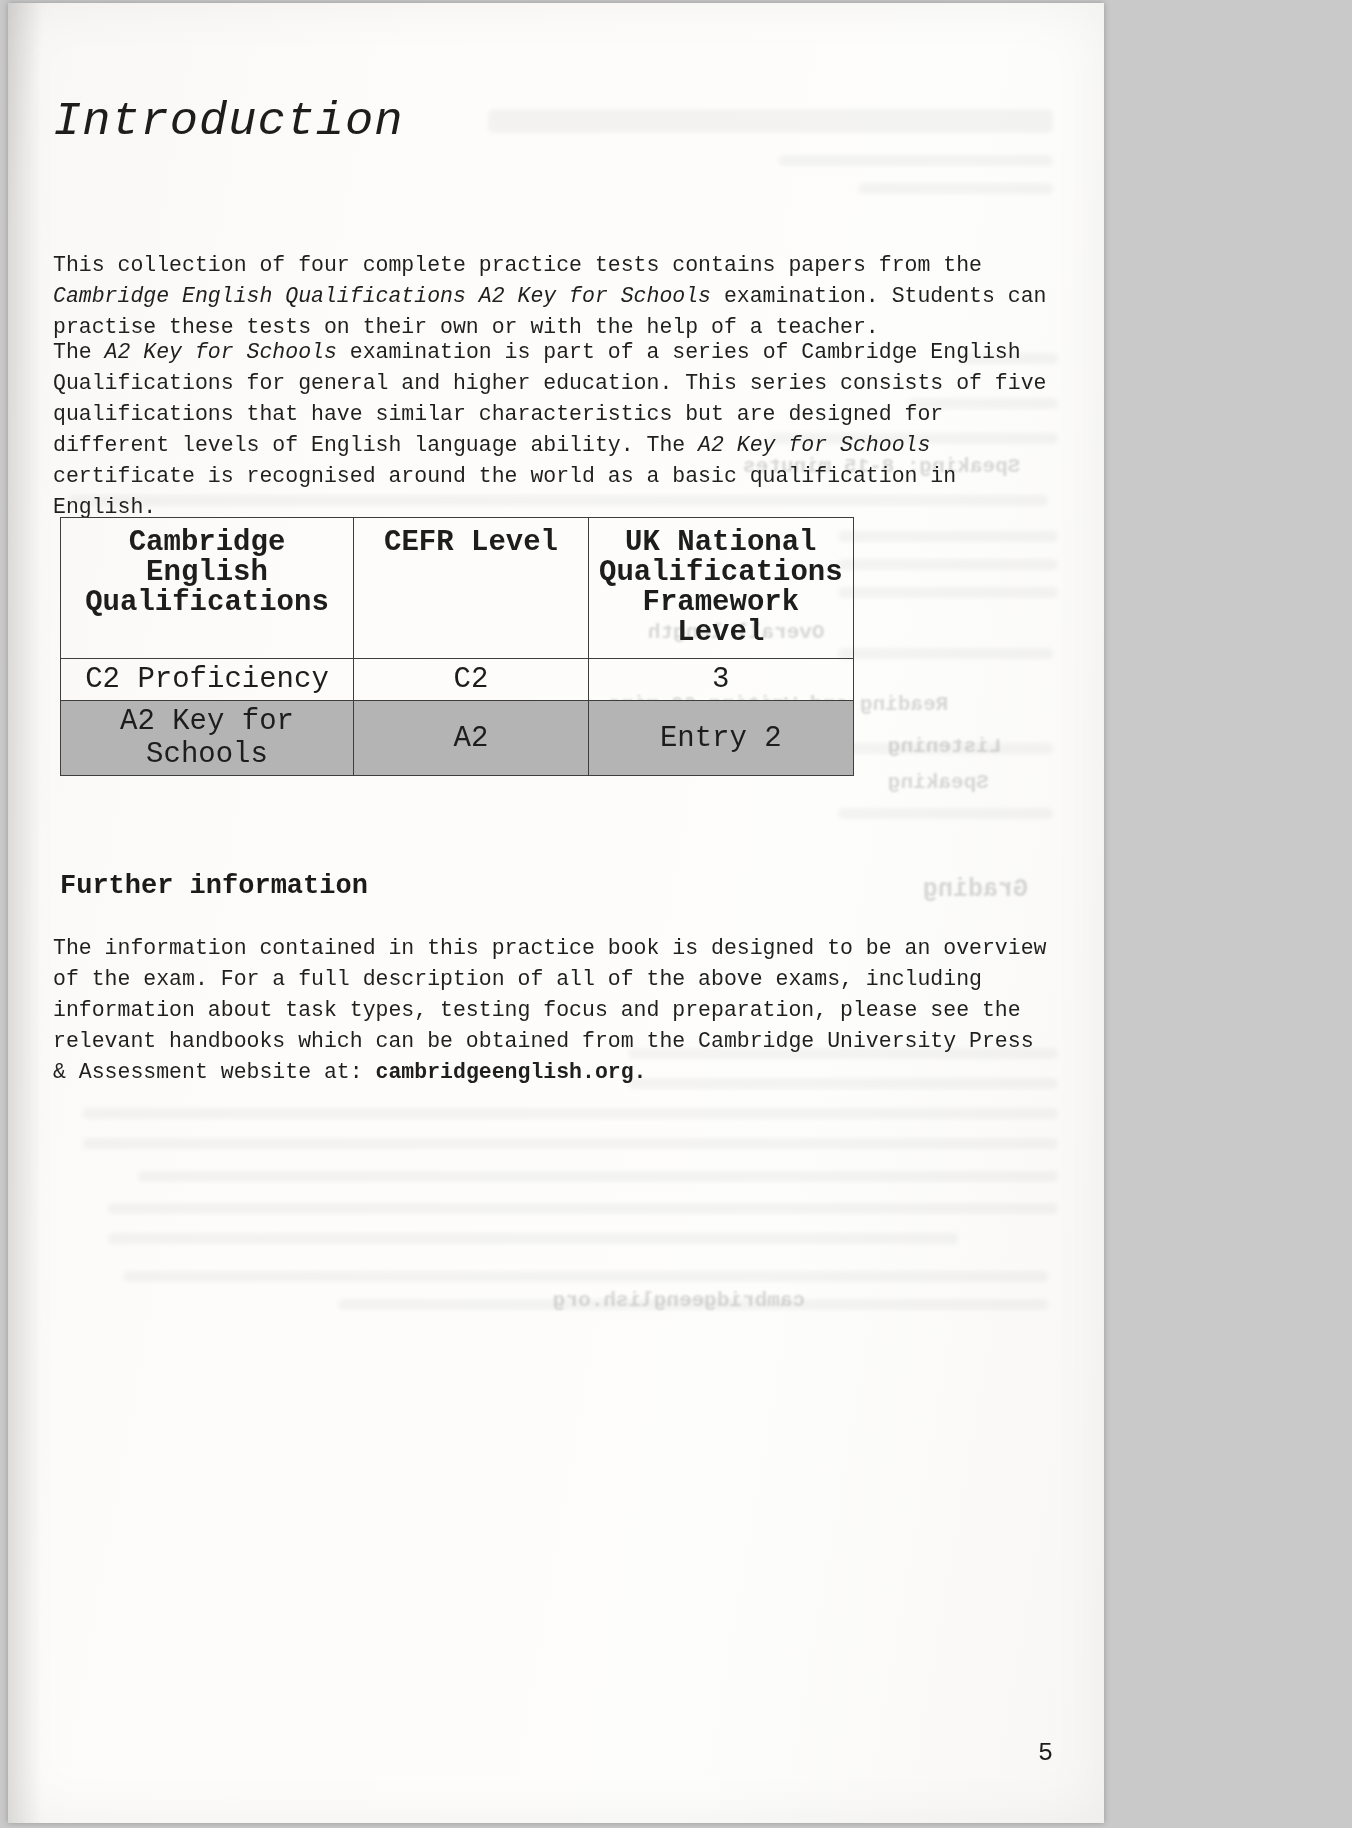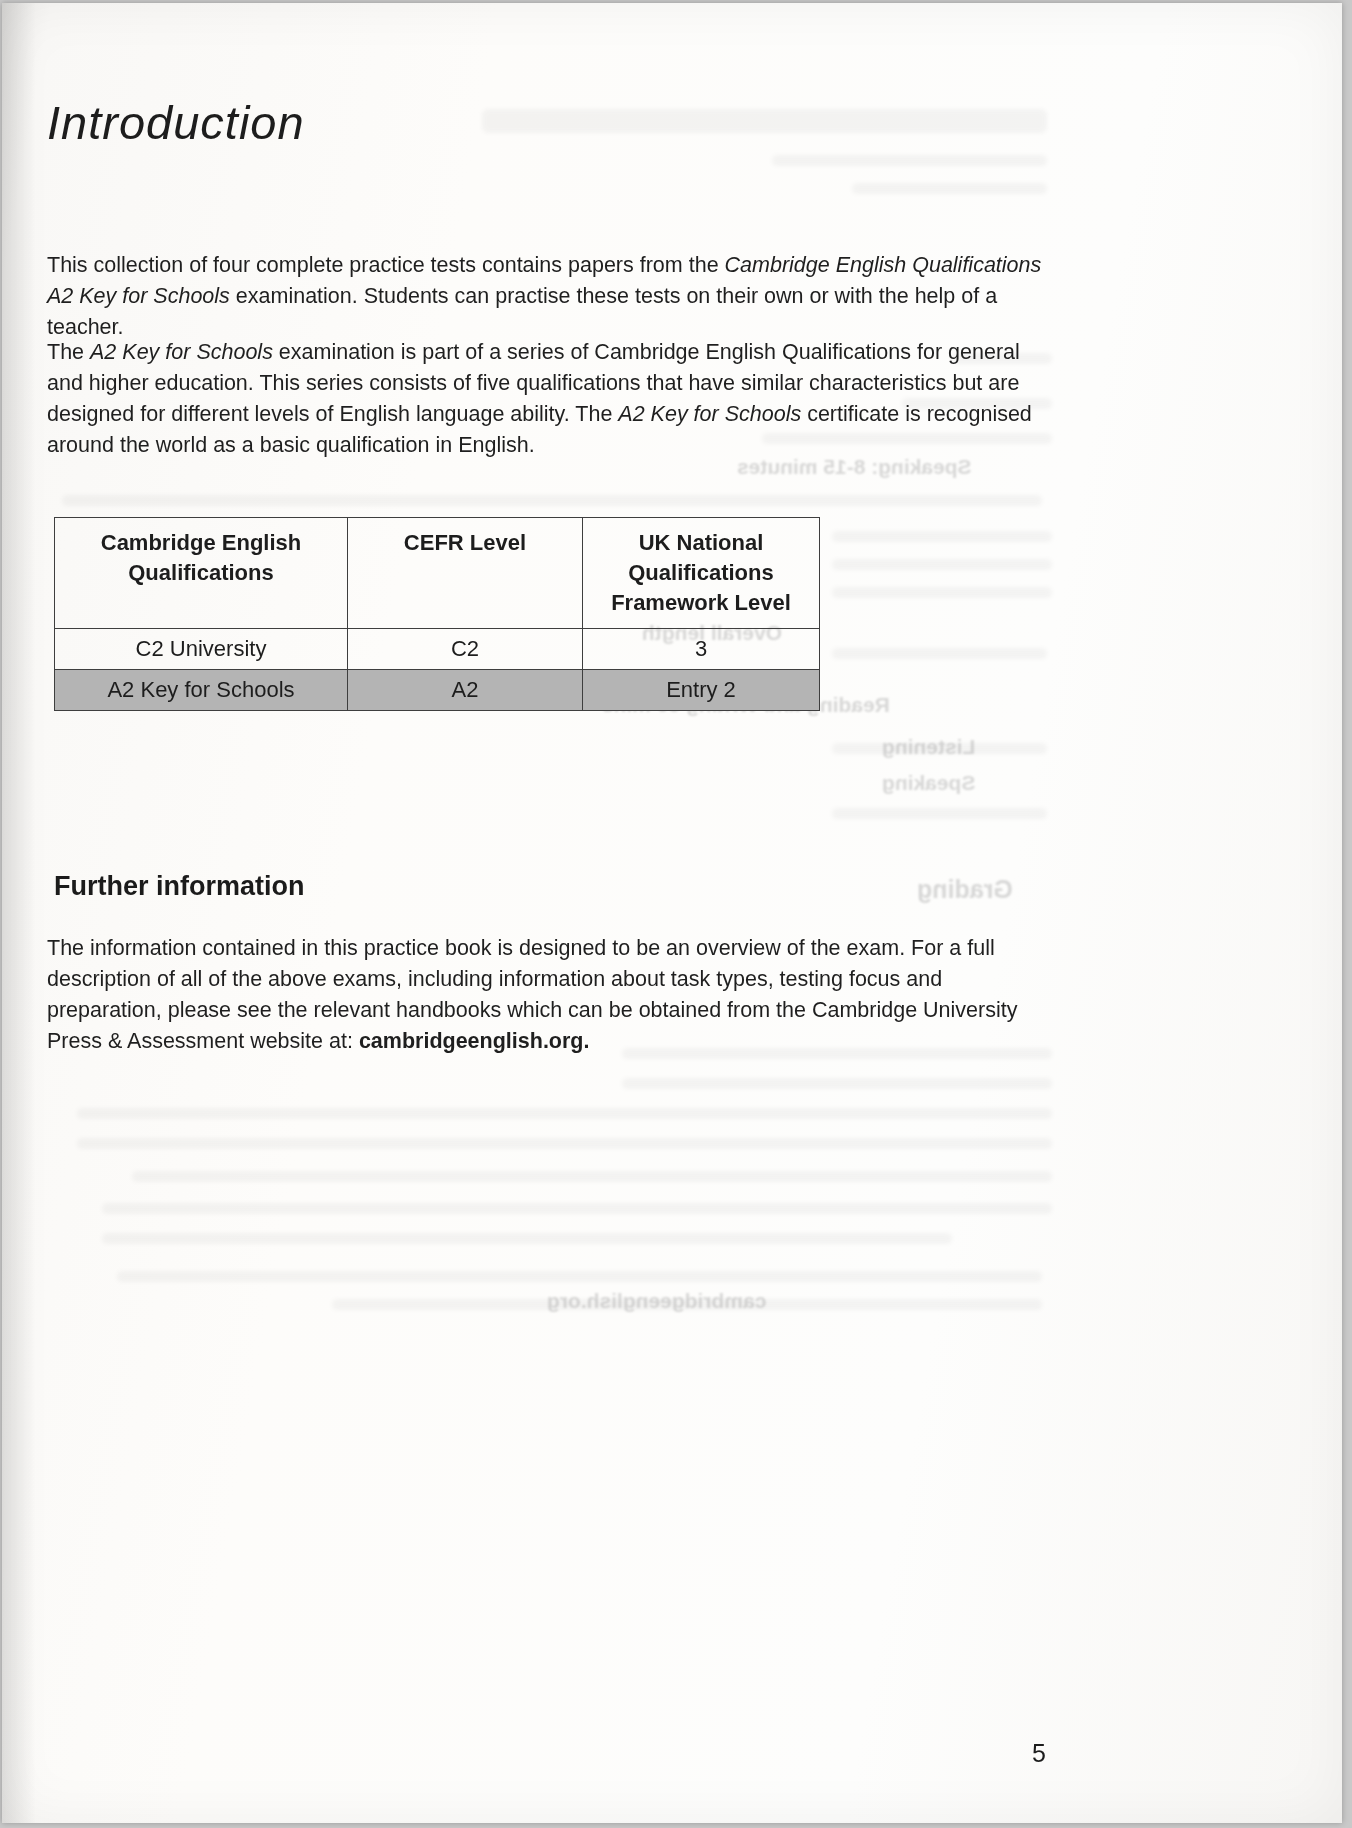--- a/index.html
+++ b/index.html
@@ -3,23 +3,24 @@
 <meta charset="utf-8">
 <style>
   html,body{margin:0;padding:0;}
   body{
     width:1352px;height:1828px;position:relative;overflow:hidden;
     background:#c9c9c9;
     font-family:"Liberation Sans",sans-serif;
     color:#222;
   }
   .page{
-    position:absolute;left:2px;top:3px;width:1340px;height:1820px;
+    position:absolute;left:8px;top:3px;width:1096px;height:1820px;
     background:linear-gradient(100deg,#efeeec 0%,#f9f8f6 3%,#fdfcfa 30%,#fdfdfc 70%,#f8f7f5 98%);
     box-shadow:inset 0 0 60px rgba(0,0,0,0.05), 0 0 6px rgba(0,0,0,0.25);
+    font-family:Liberation Mono, monospace;
   }
   .edge-shade{
     position:absolute;left:0;top:0;width:34px;height:100%;
     background:linear-gradient(90deg,rgba(0,0,0,0.10),rgba(0,0,0,0));
     pointer-events:none;
   }
   .page-title{
     position:absolute;left:45px;top:92px;margin:0;
     font-size:47px;font-style:italic;font-weight:500;letter-spacing:1px;color:#1d1d1d;
   }
@@ -27,21 +28,21 @@
     position:absolute;left:45px;width:1002px;margin:0;
     font-size:21.5px;line-height:31px;color:#1f1f1f;
   }
   .p1{top:210px;margin-top:37px;}
   .p2{top:334px;}
   .p3{top:930px;}
   .ital{font-style:italic;}
   .bold{font-weight:bold;text-align:center;}
   .qual-table{
     position:absolute;left:52px;top:514px;border-collapse:collapse;
-    font-size:22px;color:#1d1d1d;
+    font-size:29px;color:#1d1d1d;
   }
   .qual-table th,.qual-table td{
     border:1.8px solid #3e3e3e;text-align:center;vertical-align:middle;
     padding:4px 10px;background:transparent;
   }
   .qual-table th{
     font-weight:bold;white-space:pre-line;line-height:30px;
     vertical-align:top;padding-top:10px;padding-bottom:10px;
   }
   .col-a{width:272px;}
@@ -118,21 +119,21 @@
         <th class="col-a">Cambridge English
 Qualifications</th>
         <th class="col-b">CEFR Level</th>
         <th class="col-c">UK National
 Qualifications
 Framework Level</th>
       </tr>
     </thead>
     <tbody>
       <tr>
-        <td>C2 University</td>
+        <td>C2 Proficiency</td>
         <td>C2</td>
         <td>3</td>
       </tr>
       <tr class="hl">
         <td>A2 Key for Schools</td>
         <td>A2</td>
         <td>Entry 2</td>
       </tr>
     </tbody>
   </table>

